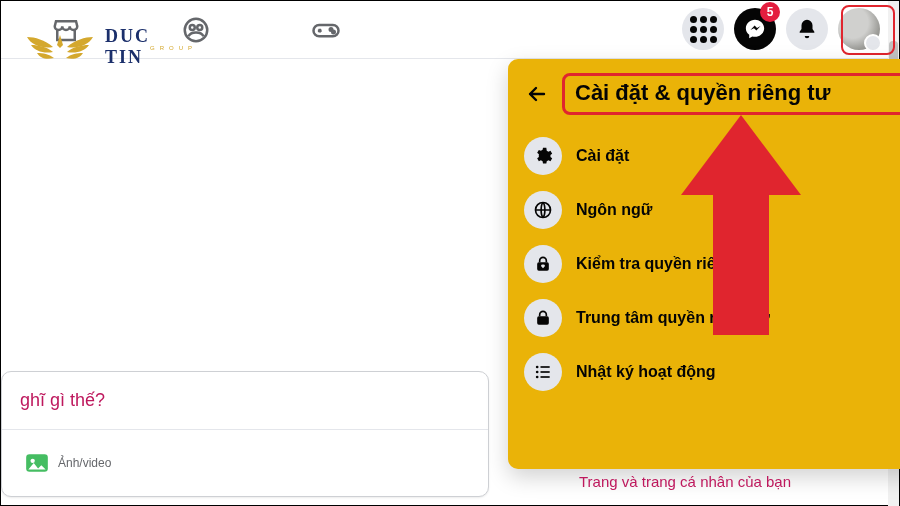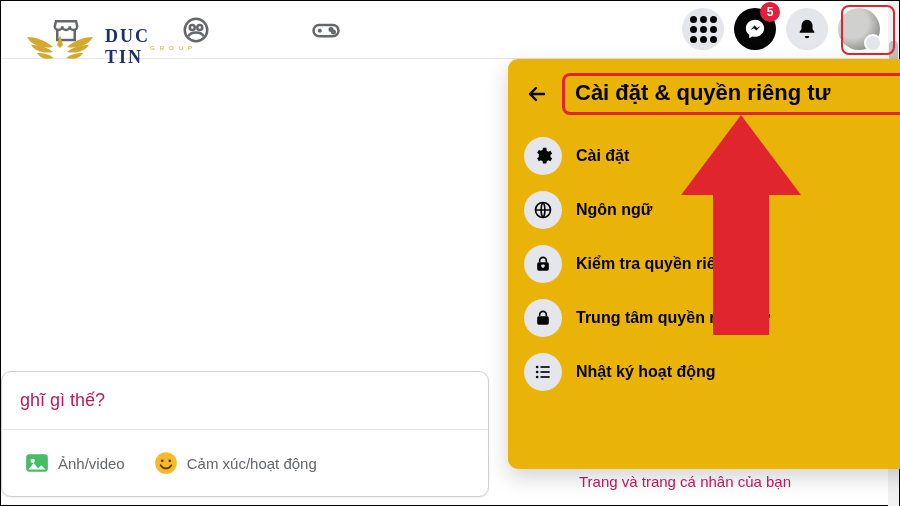--- a/index.html
+++ b/index.html
@@ -25,21 +25,21 @@
   
   .logo { position: absolute; top: 16px; left: 14px; width: 112px; height: 62px; display:flex; flex-direction:row; align-items:center; }
   .logo .wings { width: 90px; height: 34px; display:flex; justify-content:center; align-items:center; }
   .logo .brand { font-family: Georgia, 'Times New Roman', serif; font-size: 18px; letter-spacing: 2px; color:#1b2f6b; font-weight:600; margin-top:-2px; }
   .logo .sub { font-size:6px; letter-spacing:5px; color:#d4a82e; }
 
   
   .composer-box { position: absolute; left: 0; top: 370px; width: 488px; border: 1px solid #ced0d4; border-radius: 10px; background: #fff; padding: 0; box-shadow: 0 1px 2px rgba(0,0,0,.08); }
   .composer-text { padding: 18px 18px; font-size: 18px; color: #be185d; border-bottom: 1px solid #e4e6eb; text-align: left; }
   .composer-actions { display: flex; padding: 12px 8px; }
-  .composer-btn { display: flex; align-items: center; gap: 8px; padding: 8px 14px; border-radius: 8px; cursor: pointer; font-size: 15px; color:#65676b; font-weight:500; }
+  .composer-btn { display: flex; align-items: center; gap: 8px; padding: 8px 14px; border-radius: 8px; cursor: pointer; font-size: 12px; color:#65676b; font-weight:500; }
   .composer-btn .ic { width: 26px; height: 26px; }
 
   
   .panel { position: absolute; left: 507px; top: 58px; width: 474px; height: 410px; background: #eab308; border-radius: 10px; box-shadow: 0 8px 22px rgba(0,0,0,.18); padding: 8px 8px 0; }
   .panel-head { display:flex; align-items:center; gap:6px; padding: 6px 2px 8px; }
   .back-btn { width: 38px; height: 38px; border-radius: 50%; display:flex; align-items:center; justify-content:center; cursor:pointer; }
   .title-box { border: 3px solid #e0252e; border-radius: 8px; padding: 4px 10px 6px; flex: 1; }
   .title-text { font-size: 22px; font-weight: 800; }
   .sparkle { position:absolute; right:-4px; top:74px; width:30px; height:30px; border-radius:15px; background:#fff; box-shadow:0 2px 6px rgba(0,0,0,.15); display:flex; align-items:center; justify-content:center; }
 
@@ -147,29 +147,20 @@
     <div class="composer-text">ghĩ gì thế?</div>
     <div class="composer-actions">
       <div class="composer-btn">
         <svg class="ic" viewBox="0 0 24 24">
             <rect x="2" y="4" width="20" height="16" rx="3" fill="#45bd62"></rect>
             <circle cx="8" cy="10" r="2" fill="#fff"></circle>
             <path d="M4 18l5-6 4 5 3-3 4 4v0H4z" fill="#fff"></path>
           </svg>
         <span>Ảnh/video</span>
       </div>
-      <div class="composer-btn">
-        <svg class="ic" viewBox="0 0 24 24">
-            <circle cx="12" cy="12" r="10" fill="#f7b928"></circle>
-            <circle cx="8.5" cy="10" r="1.3" fill="#5b3a00"></circle>
-            <circle cx="15.5" cy="10" r="1.3" fill="#5b3a00"></circle>
-            <path d="M7 14c1.3 2 3 3 5 3s3.7-1 5-3" stroke="#5b3a00" stroke-width="1.6" fill="none" stroke-linecap="round"></path>
-          </svg>
-        <span>Cảm xúc/hoạt động</span>
-      </div>
     </div>
   </div>
 
   <div class="panel">
     <div class="panel-head">
       <div class="back-btn">
         <svg width="24" height="24" viewBox="0 0 24 24">
             <path d="M19 12H5m0 0l6-6m-6 6l6 6" stroke="#050505" stroke-width="2.4" fill="none" stroke-linecap="round" stroke-linejoin="round"></path>
           </svg>
       </div>

